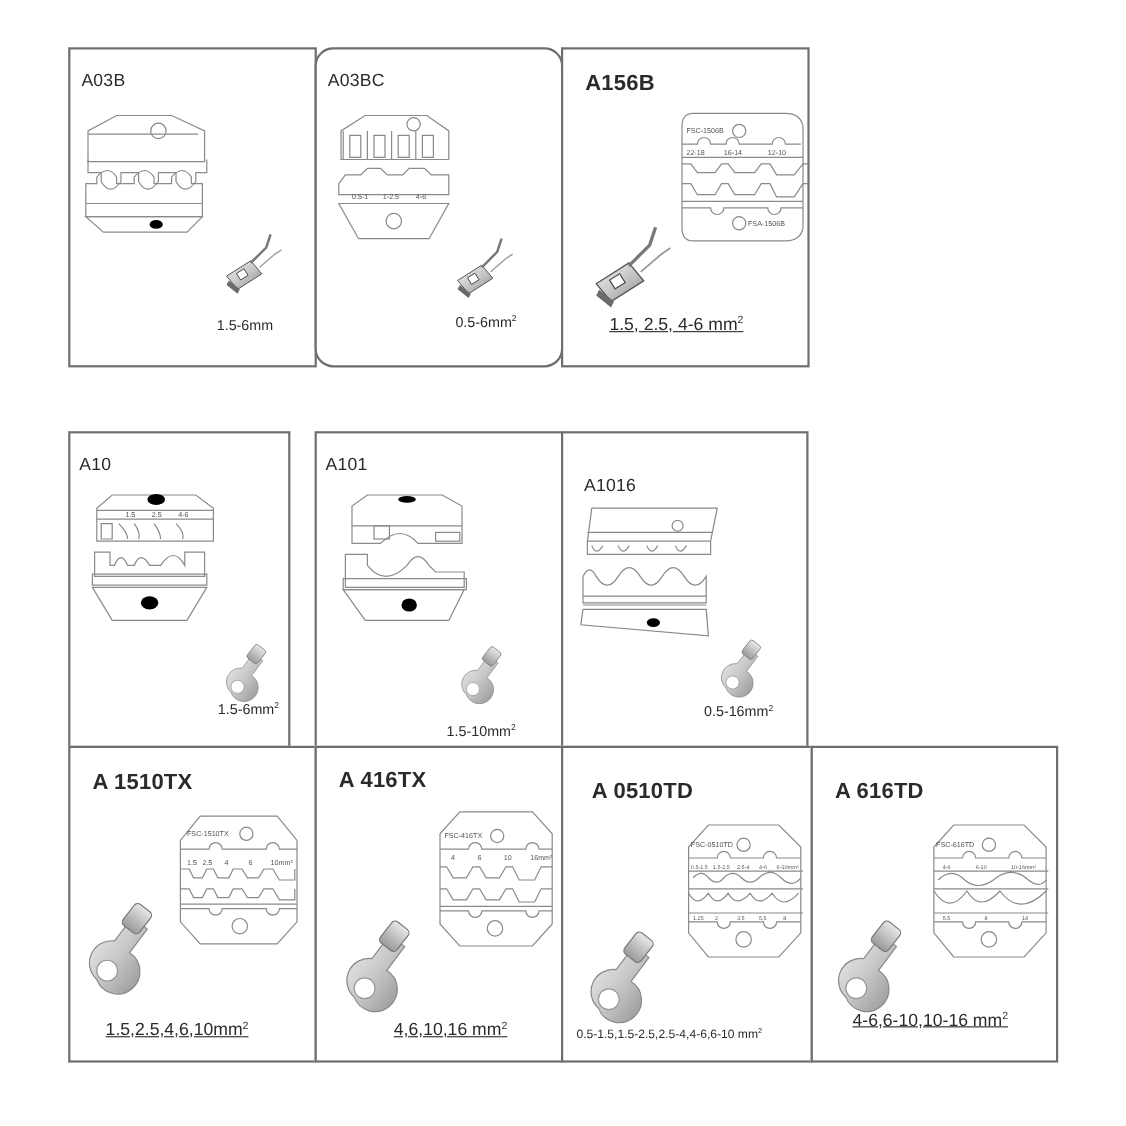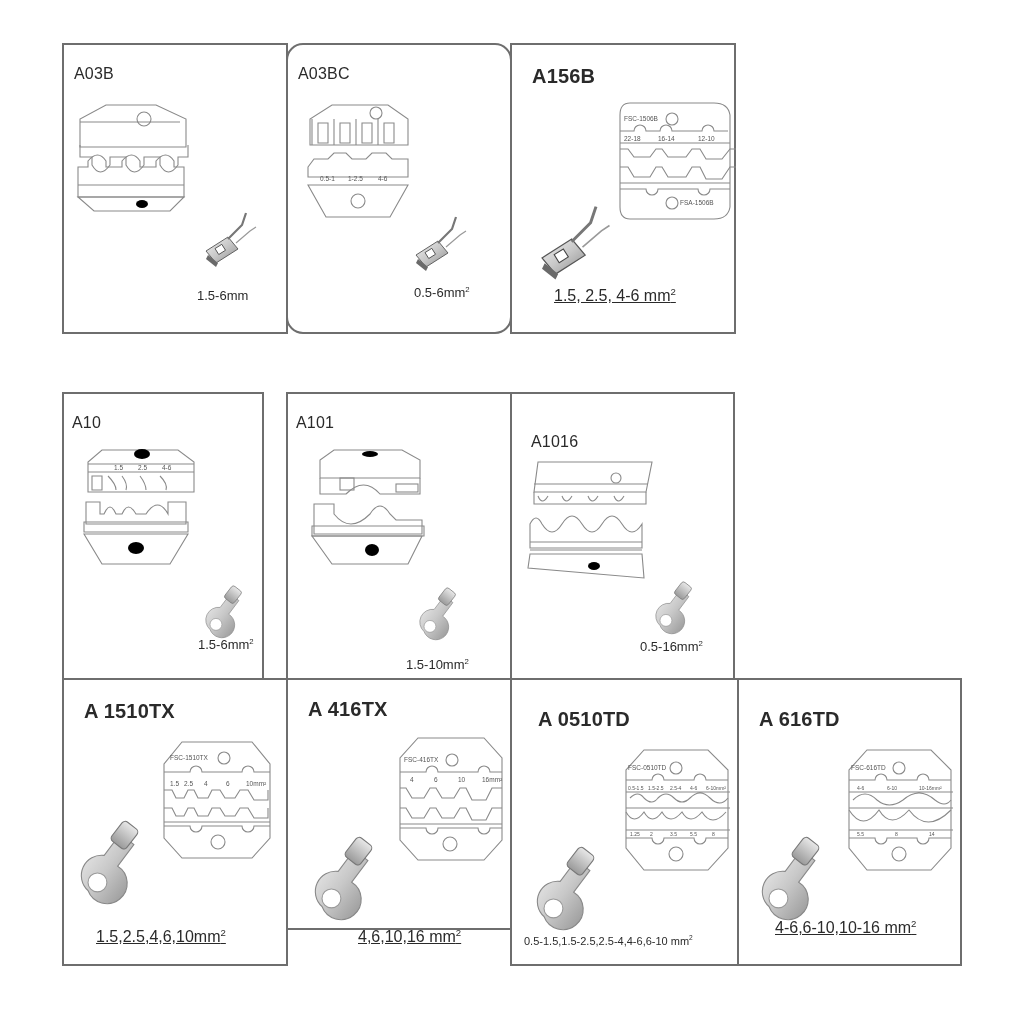--- a/index.html
+++ b/index.html
@@ -203,21 +203,21 @@
       <circle cx="56" cy="100" r="7"></circle>
     </svg>
     <svg style="left:16px;top:134px;" width="90" height="90">
       <use href="#ring" transform="translate(8,36) scale(1.35)"></use>
     </svg>
     <div class="spec big" style="left:32px;top:247px;">
       <span>1.5,2.5,4,6,10mm</span><sup>2</sup>
     </div>
   </div>
 
-  <div class="cell" style="left:286px;top:678px;width:226px;height:252px;">
+  <div class="cell" style="left:286px;top:678px;width:226px;height:288px;">
     <div class="code big" style="left:20px;top:18px;">A 416TX</div>
     <svg class="die" style="left:110px;top:58px;" width="112" height="126">
       <polygon points="20,0 86,0 104,20 104,102 86,122 20,122 2,102 2,20"></polygon>
       <circle cx="54" cy="22" r="6"></circle>
       <text class="dietxt" x="6" y="24">FSC-416TX</text>
       <path d="M2,34 h26 a6,6 0 0,1 12,0 h40 a6,6 0 0,1 12,0 h12"></path>
       <text class="dietxt" x="12" y="44">4</text>
       <text class="dietxt" x="36" y="44">6</text>
       <text class="dietxt" x="60" y="44">10</text>
       <text class="dietxt" x="84" y="44">16mm²</text>

